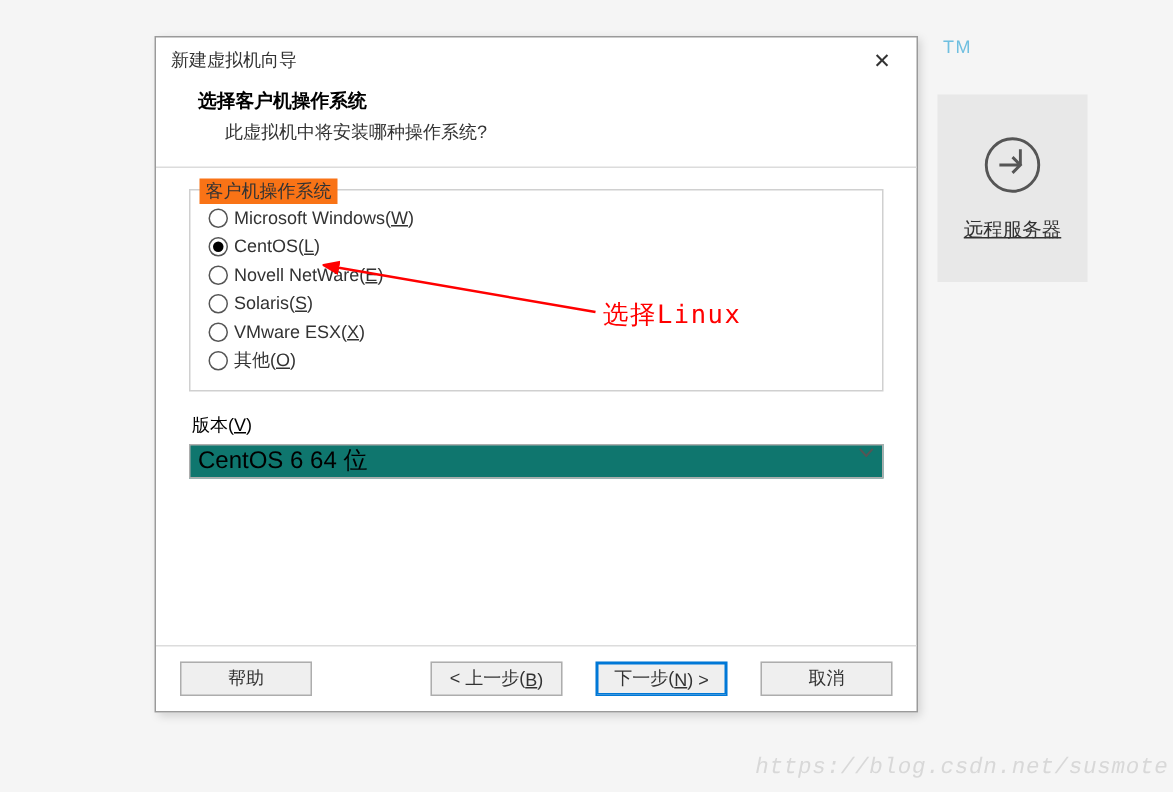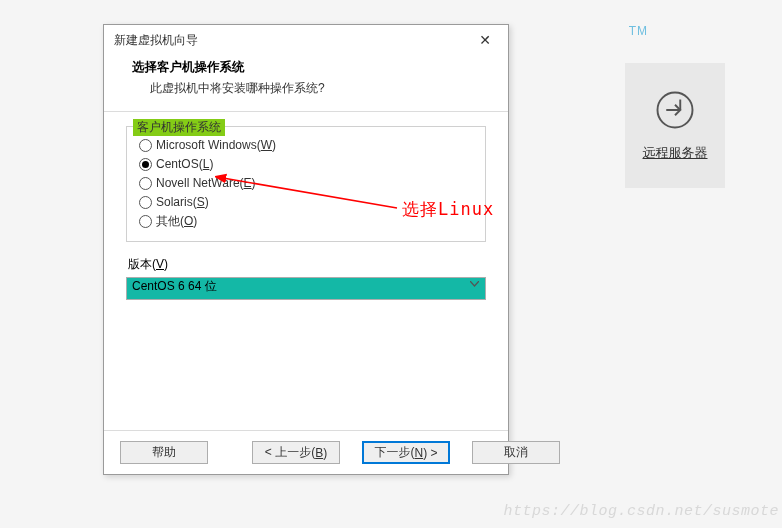--- a/index.html
+++ b/index.html
@@ -33,21 +33,21 @@
     right: 134px;
     top: 24px;
     color: #6fbfe0;
     font-size: 12px;
     letter-spacing: 1px;
   }
   .dialog {
     position: absolute;
     left: 103px;
     top: 24px;
-    width: 406px;
+    width: 509px;
     height: 451px;
     background: #fff;
     border: 1px solid #9a9a9a;
     box-shadow: 2px 2px 6px rgba(0,0,0,0.15);
     display: flex;
     flex-direction: column;
   }
   .titlebar {
     height: 30px;
     display: flex;
@@ -77,21 +77,21 @@
   .fieldset {
     border: 1px solid #d0d0d0;
     padding: 8px 12px 10px 12px;
     margin-top: 4px;
     position: relative;
   }
   .legend {
     position: absolute;
     top: -8px;
     left: 6px;
-    background: #84cc16;
+    background: #f97316;
     padding: 0 4px;
     font-size: 12px;
     color: #333;
   }
   .radio-row {
     display: flex;
     align-items: center;
     height: 18px;
     margin: 1px 0;
     font-size: 12px;
@@ -118,26 +118,26 @@
   }
   .underline { text-decoration: underline; }
   .version-label {
     margin: 14px 0 4px 2px;
     font-size: 12px;
   }
   .select {
     width: 100%;
     height: 23px;
     border: 1px solid #adadad;
-    background: #14b8a6;
+    background: #0f766e;
     display: flex;
     align-items: flex-start;
     justify-content: space-between;
     padding: 0 6px 0 5px;
-    font-size: 12px;
+    font-size: 16px;
   }
   .select .chev {
     font-size: 10px;
     color: #555;
   }
   .footer {
     border-top: 1px solid #dcdcdc;
     padding: 10px 16px;
     display: flex;
     align-items: center;
@@ -225,20 +225,24 @@
         <span class="radio checked"></span>
         <span><span>CentOS(</span><span class="underline">L</span><span>)</span></span>
       </div>
       <div class="radio-row">
         <span class="radio"></span>
         <span><span>Novell NetWare(</span><span class="underline">E</span><span>)</span></span>
       </div>
       <div class="radio-row">
         <span class="radio"></span>
         <span><span>Solaris(</span><span class="underline">S</span><span>)</span></span>
+      </div>
+      <div class="radio-row">
+        <span class="radio"></span>
+        <span><span>VMware ESX(</span><span class="underline">X</span><span>)</span></span>
       </div>
       <div class="radio-row">
         <span class="radio"></span>
         <span><span>其他(</span><span class="underline">O</span><span>)</span></span>
       </div>
     </div>
 
     <div class="version-label">
       <span>版本(</span><span class="underline">V</span><span>)</span>
     </div>

